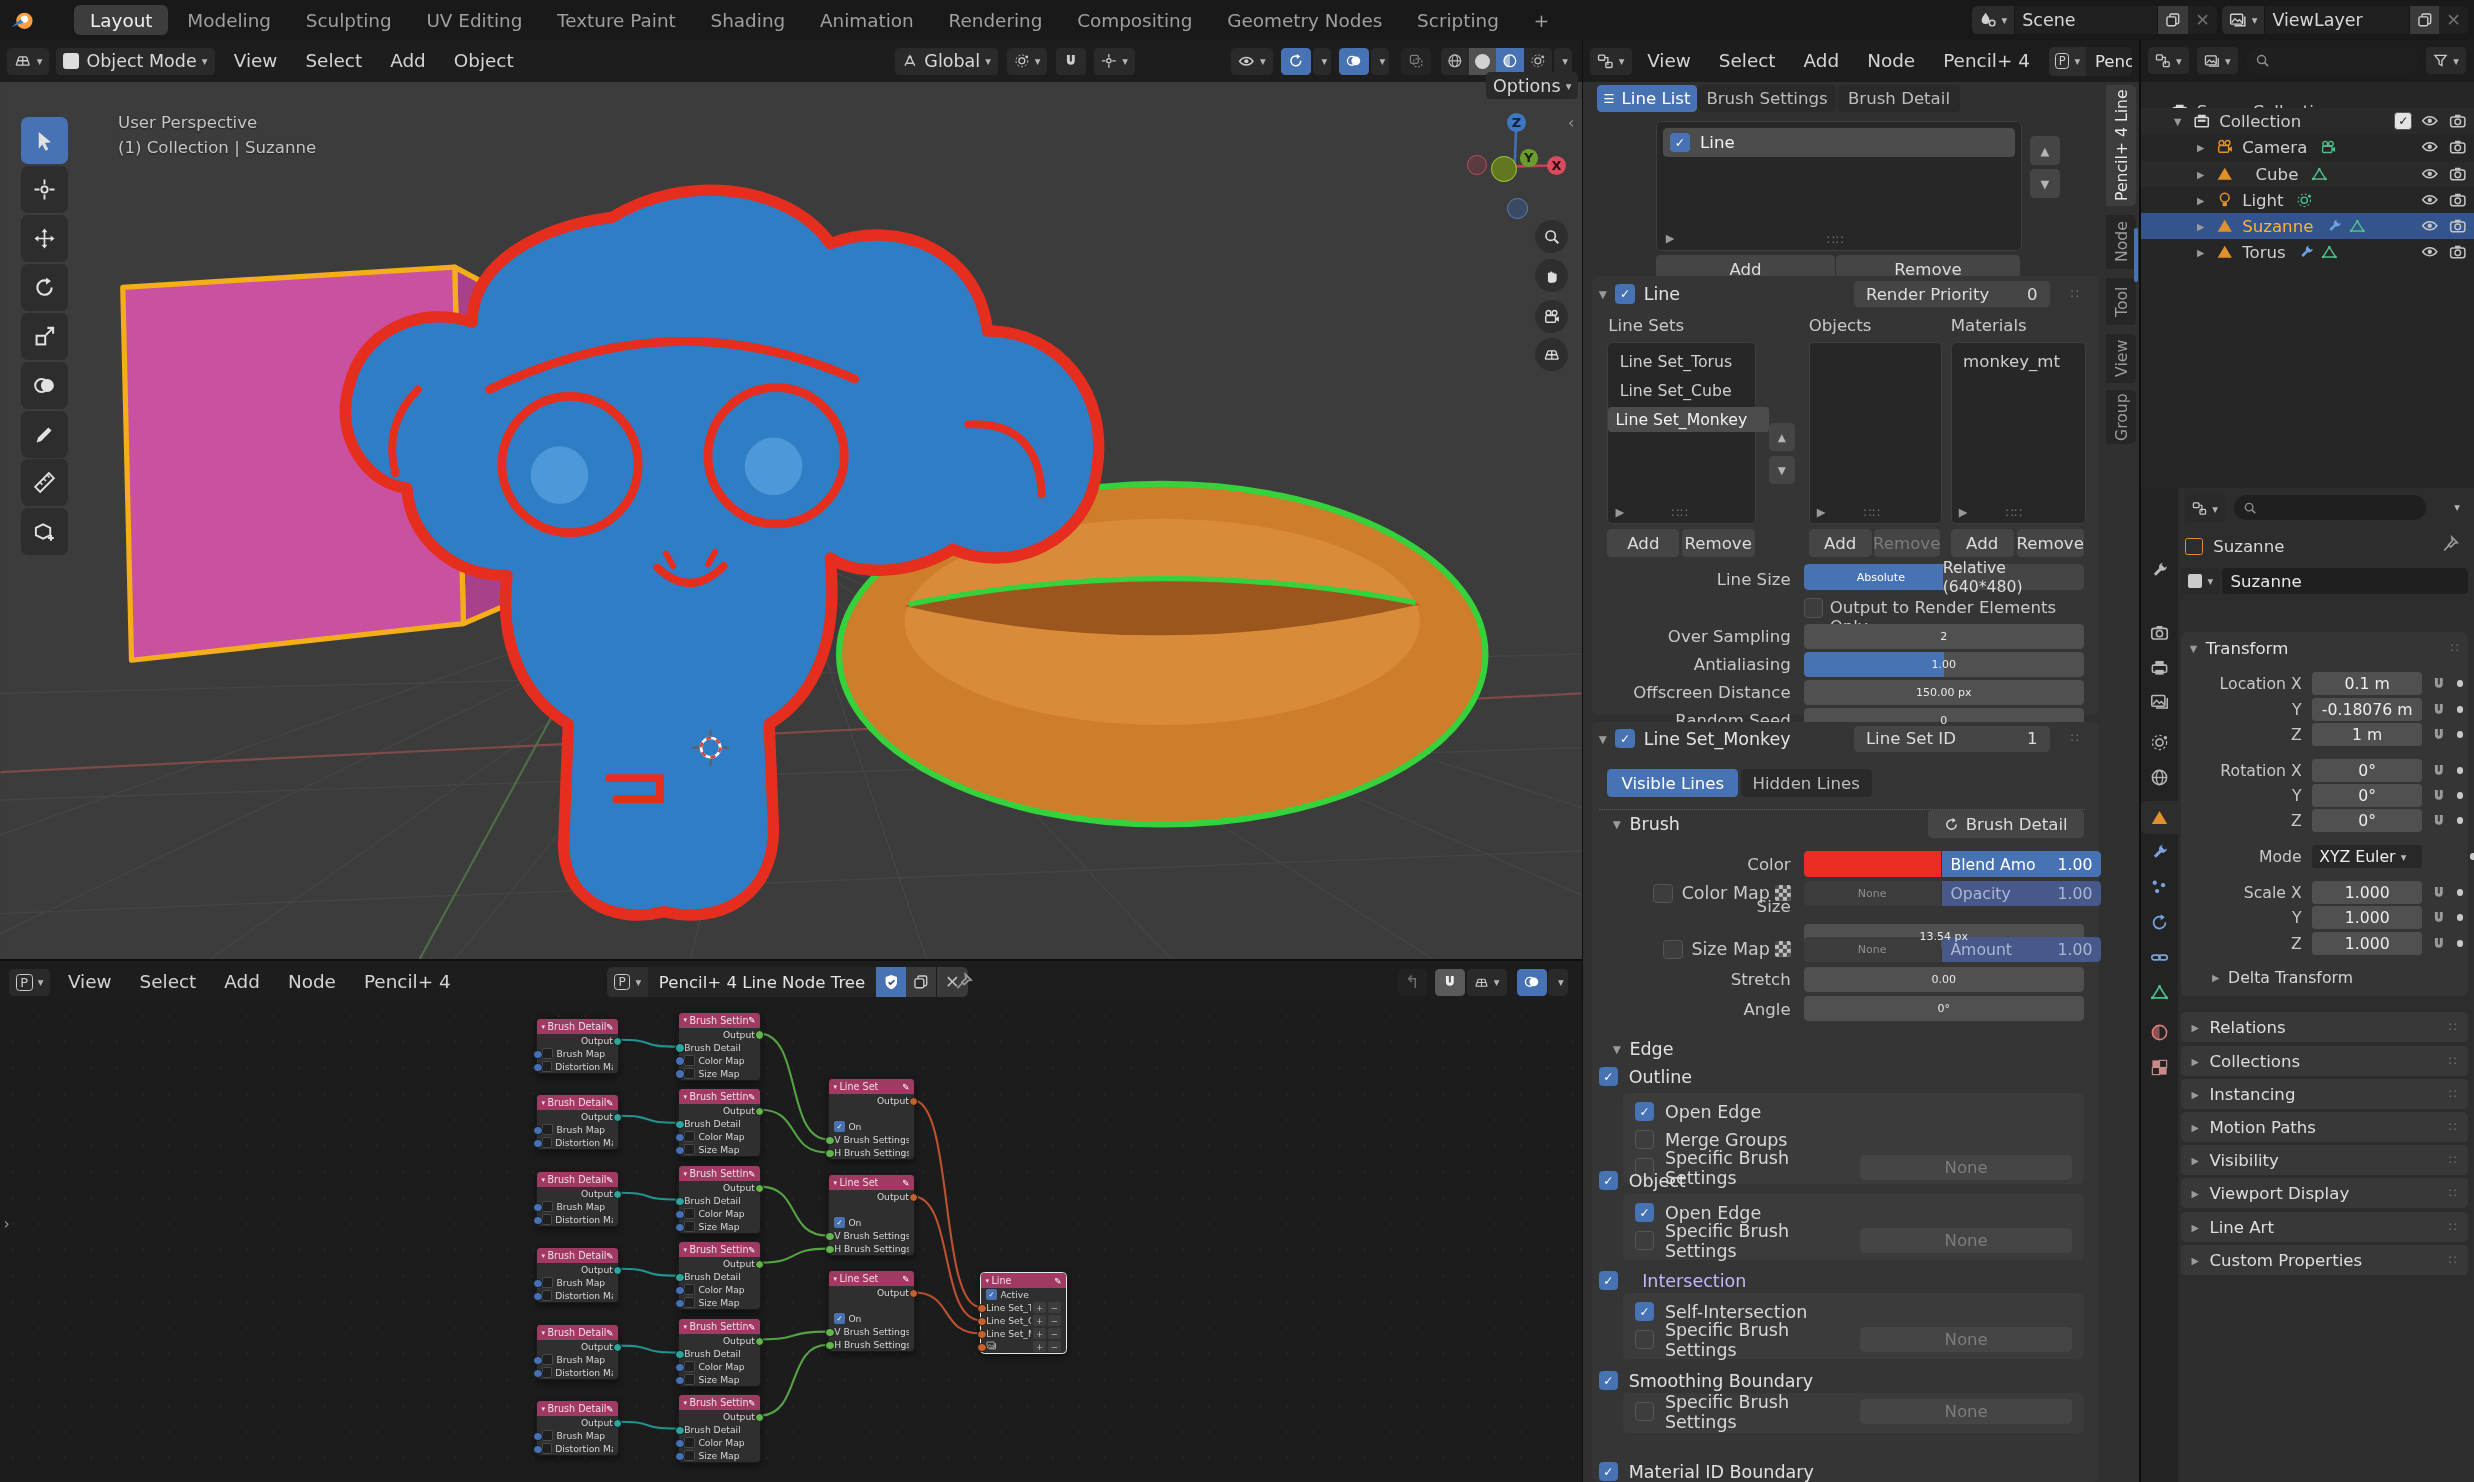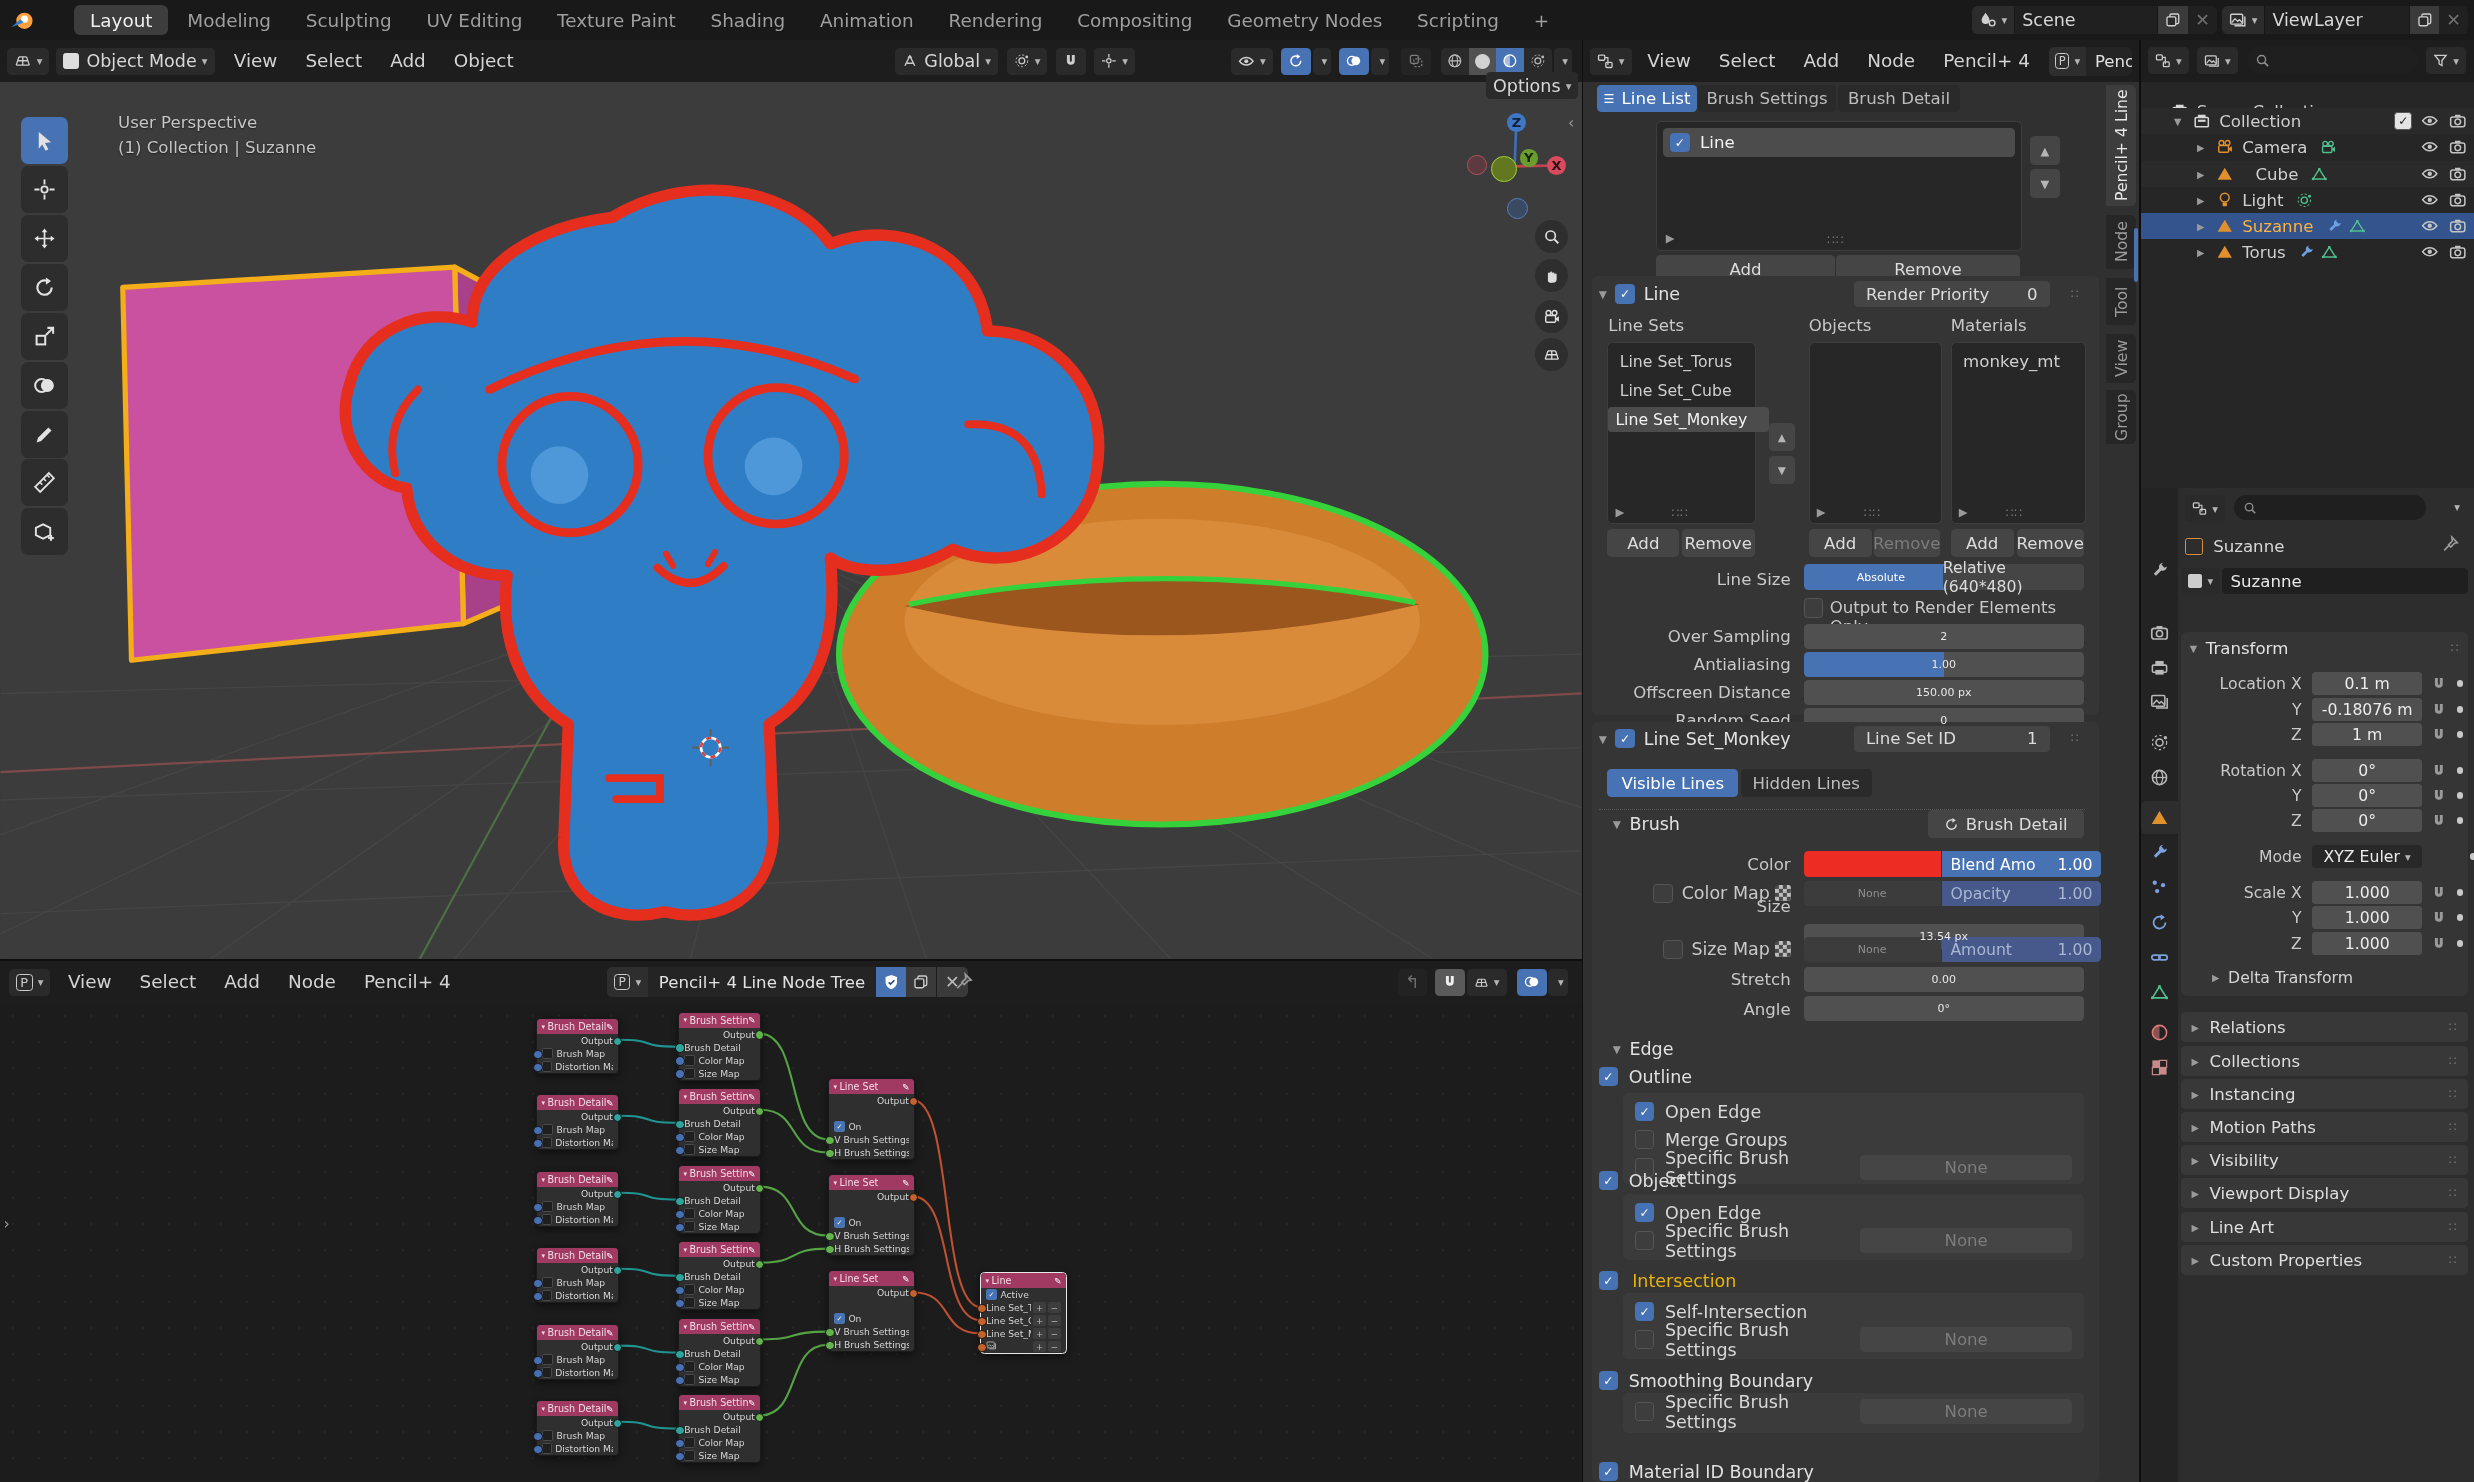--- a/index.html
+++ b/index.html
@@ -104,21 +104,21 @@
   .olname.suz{color:#ffb13d;}
   .darkfield{background:#1f1f1f;border-radius:14px;display:flex;align-items:center;padding:0 8.7px;}
   #props{position:absolute;left:0;top:448px;width:334px;height:994px;background:#2d2d2d;}
   #ptabstrip{position:absolute;left:0;top:0;width:37px;height:994px;background:#232323;}
   .ptabicon{position:absolute;left:0;width:37px;height:33px;display:flex;align-items:center;justify-content:center;}
   .ptabicon.on{background:#2d2d2d;border-radius:5.2px 0 0 5.2px;}
   .trow{position:absolute;display:flex;align-items:center;height:23px;}
   .tlab{width:112px;text-align:right;padding-right:10.5px;color:#c9c9c9;font-size:15.7px;flex:none;}
   .tfield{width:110px;height:23px;background:#505050;border-radius:3.5px;display:flex;align-items:center;
           justify-content:center;font-size:15.7px;color:#ececec;flex:none;}
-  .tfield.dd{background:#282828;justify-content:center;padding:0 7px;width:96px;}
+  .tfield.dd{background:#282828;justify-content:flex-start;padding:0 7px;width:96px;}
   .dot{width:6.1px;height:6.1px;border-radius:50%;background:#c9c9c9;margin-left:10.5px;flex:none;}
   .psec{position:absolute;left:40px;width:287px;height:30px;background:#383838;border-radius:4.4px;
         display:flex;align-items:center;padding:0 10.5px;font-size:16.6px;color:#dedede;box-sizing:border-box;}
 </style>
 </head>
 <body>
 
 <svg width="0" height="0" style="position:absolute">
   <defs>
     <symbol id="i-eye" viewBox="0 0 16 16">
@@ -1293,21 +1293,21 @@
             </div>
             <div class="row" style="position: absolute; left: 12.2px; top: 35px; height: 23px; width: 437px;">
               <span class="cb"></span>
               <span style="margin-left:10.5px;color:#d8d8d8;">Specific Brush Settings</span>
               <span class="grow"></span>
               <span class="btn dis" style="width:218px;height:24.5px;">None</span>
             </div>
           </div>
           <div class="row" style="position: absolute; left: 7px; top: 547px; height: 23px;">
             <span class="cb on">✓</span>
-            <span style="margin-left:14px;color:#eab308;">Intersection</span>
+            <span style="margin-left:24px;color:#c4b5fd;">Intersection</span>
           </div>
           <div class="subbox" style="left: 31px; top: 571px; width: 461px; height: 66px;">
             <div class="row" style="position: absolute; left: 12.2px; top: 7px; height: 23px; width: 437px;">
               <span class="cb on">✓</span>
               <span style="margin-left:10.5px;color:#d8d8d8;">Self-Intersection</span>
             </div>
             <div class="row" style="position: absolute; left: 12.2px; top: 35px; height: 23px; width: 437px;">
               <span class="cb"></span>
               <span style="margin-left:10.5px;color:#d8d8d8;">Specific Brush Settings</span>
               <span class="grow"></span>

